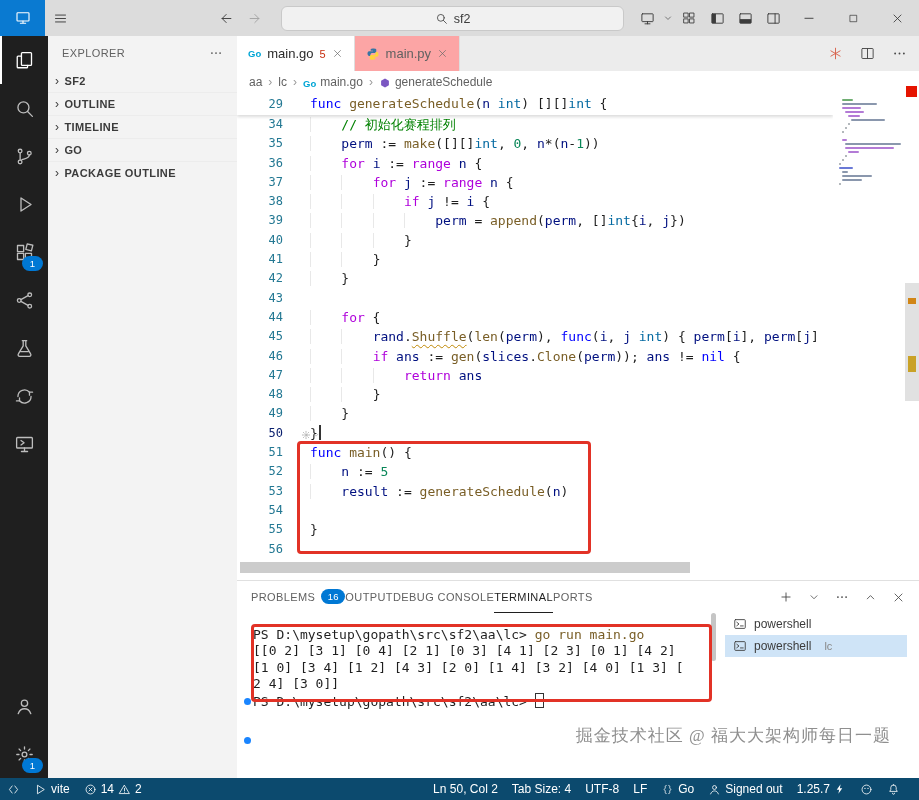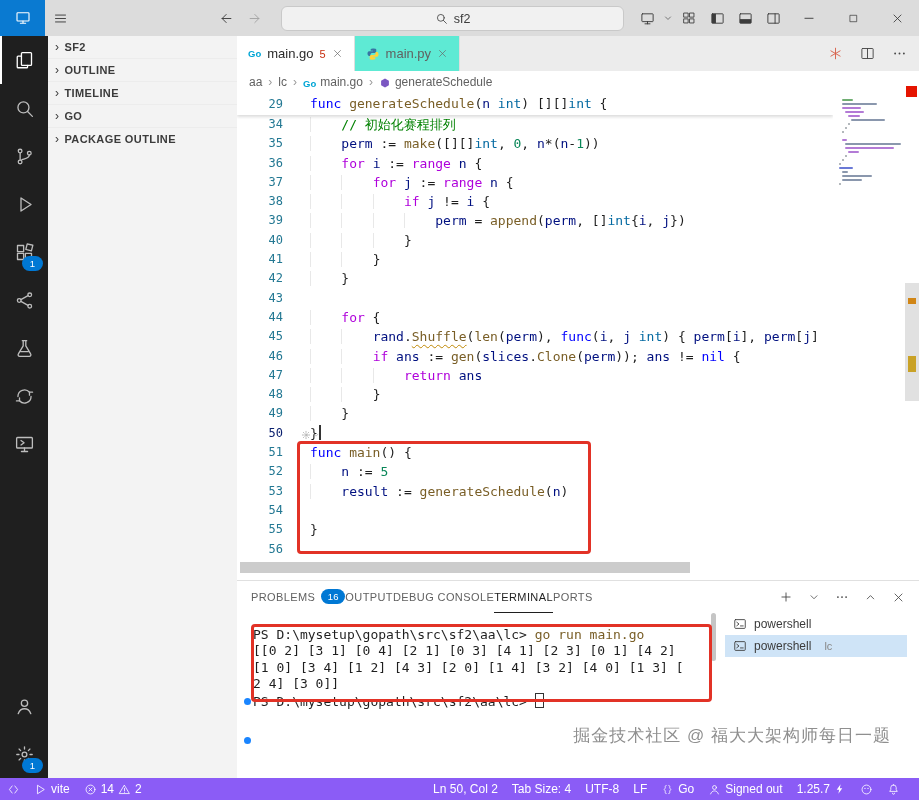--- a/index.html
+++ b/index.html
@@ -36,21 +36,21 @@
   .sidebar{position:absolute;left:48px;top:36px;bottom:22px;width:189px;background:#f3f3f3;border-right:1px solid #e5e5e5;}
   .sb-header{height:34px;display:flex;align-items:center;padding:0 14px;color:#616161;font-size:11px;letter-spacing:.4px;}
   .sb-more{margin-left:auto;color:#555;cursor:pointer;}
   .sb-row{height:22px;display:flex;align-items:center;gap:5px;padding:0 7px;font-weight:700;font-size:11px;
           color:#3b3b3b;letter-spacing:.4px;border-top:1px solid #ececec;cursor:pointer;}
   #sb-sections .sb-row:first-child{border-top:none;}
   .chev{font-size:12px;color:#3b3b3b;font-weight:400;}
 
   
   .tabbar{position:absolute;left:237px;top:36px;right:0;height:35px;background:#ececec;display:flex;}
-  .tab{display:flex;align-items:center;gap:6px;padding:0 11px;font-size:13px;color:#616161;background:#5eead4;
+  .tab{display:flex;align-items:center;gap:6px;padding:0 11px;font-size:13px;color:#616161;background:#fca5a5;
        border-right:1px solid #dedede;cursor:pointer;}
   .tab.active{background:#fff;color:#2b2b2b;}
   .tab-badge{color:#c72e0f;font-size:11px;}
   .tab-close{color:#666;display:flex;cursor:pointer;}
   .goico{color:#00a5d5;font-weight:700;font-size:9.5px;font-family:"Liberation Sans",sans-serif;}
   .ed-actions{margin-left:auto;display:flex;align-items:center;gap:17px;padding-right:12px;color:#474747;}
   .ed-ic{cursor:pointer;display:flex;}
   .run-red{color:#d8604a;}
 
   
@@ -107,24 +107,24 @@
   .tt-cursor{display:inline-block;width:7px;height:13px;border:1px solid #333;vertical-align:-2px;}
   .termlist{position:absolute;left:488px;top:32px;width:182px;}
   .trow{height:22px;display:flex;align-items:center;gap:7px;padding:0 8px;font-size:12px;color:#3b3b3b;cursor:pointer;}
   .trow.active{background:#cfe4f7;}
   .trow .tsuffix{color:#888;font-size:11px;margin-left:6px;}
   .term-scroll{position:absolute;left:474px;top:32px;width:5px;height:48px;background:#c5c5c5;border-radius:3px;cursor:pointer;}
   .cmddot{position:absolute;width:7px;height:7px;border-radius:50%;background:#1a85ff;left:7px;}
   .d1{top:117px;} .d2{top:156px;}
 
   .watermark{position:absolute;right:28px;top:724px;font-size:17px;color:#8f8f8f;letter-spacing:1px;z-index:2;
-             font-family:Liberation Sans, sans-serif;}
-
-  
-  .statusbar{position:absolute;left:0;right:0;bottom:0;height:22px;background:#8b5cf6;color:#fff;
+             font-family:Liberation Serif, serif;}
+
+  
+  .statusbar{position:absolute;left:0;right:0;bottom:0;height:22px;background:#0c4a6e;color:#fff;
              display:flex;align-items:center;font-size:12px;}
   .sb-left{display:flex;height:100%;}
   .sb-right{margin-left:auto;display:flex;height:100%;padding-right:12px;}
   .sb-item{display:flex;align-items:center;gap:4px;padding:0 7px;height:100%;cursor:pointer;white-space:nowrap;}
 </style>
 </head>
 <body>
 
 <div class="app">
 
@@ -316,20 +316,30 @@
               <circle cx="12" cy="12" r="2.7"></circle>
               <path d="M12 3.2v2.5M12 18.3v2.5M3.2 12h2.5M18.3 12h2.5M5.8 5.8l1.8 1.8M16.4 16.4l1.8 1.8M18.2 5.8l-1.8 1.8M7.6 16.4l-1.8 1.8"></path>
             </svg>
           </span>
           <div class="ab-badge">1</div>
         </div>
       </div>
   </div>
 
   <div class="sidebar">
+    <div class="sb-header">
+      <span>EXPLORER</span>
+      <span class="sb-more">
+          <svg width="14" height="14" viewBox="0 0 24 24" fill="none" stroke="currentColor" stroke-width="1.5" stroke-linecap="round" stroke-linejoin="round">
+            <circle cx="5" cy="12" r="1.5" fill="currentColor" stroke="none"></circle>
+            <circle cx="12" cy="12" r="1.5" fill="currentColor" stroke="none"></circle>
+            <circle cx="19" cy="12" r="1.5" fill="currentColor" stroke="none"></circle>
+          </svg>
+        </span>
+    </div>
     <div id="sb-sections">
         <div class="sb-row">
           <span class="chev">›</span>
           <span>SF2</span>
         </div>
         <div class="sb-row">
           <span class="chev">›</span>
           <span>OUTLINE</span>
         </div>
         <div class="sb-row">

